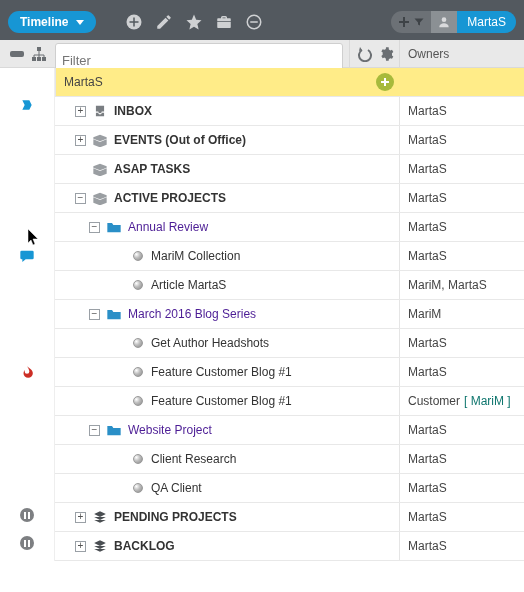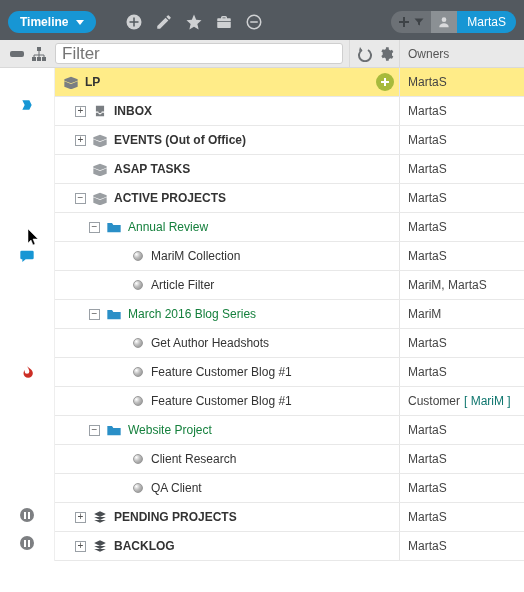--- a/index.html
+++ b/index.html
@@ -16,21 +16,21 @@
   .user-pill-wrap { display:flex; align-items:center; gap:0; }
   .pill-left { background:#6c7176; height:22px; border-radius:11px 0 0 11px; display:flex; align-items:center; padding:0 6px 0 8px; gap:4px; }
   .pill-mid { background:#8b9094; height:22px; width:26px; display:flex; align-items:center; justify-content:center; }
   .user-pill { background:#1796d4; color:#fff; height:22px; border-radius:0 11px 11px 0; display:flex; align-items:center; padding:0 10px; font-size:12px; font-weight:500; }
   
   .subbar { background:#e9e9e9; height:28px; border-bottom:1px solid #d9d9d9; display:flex; align-items:stretch; }
   .subbar-left { width:55px; display:flex; align-items:center; justify-content:center; gap:6px; }
   .mini-icon { width:16px; height:16px; fill:#6b6f73; cursor:pointer; display:flex; align-items:center; justify-content:center;}
   .mini-icon svg{width:16px;height:16px;}
   .filter-wrap { flex:1; padding:3px 6px 3px 0; }
-  .filter-input { width:100%; height:21px; border:1px solid #cfcfcf; border-radius:3px; padding:9px 6px; font-size:17px; color:#555; background:#fff; }
+  .filter-input { width:100%; height:21px; border:1px solid #cfcfcf; border-radius:3px; padding:16px 6px; font-size:13px; color:#555; background:#fff; }
   .subbar-right-a { width:50px; display:flex; align-items:center; justify-content:center; gap:6px; border-left:1px solid #d9d9d9;}
   .subbar-right-b { width:125px; border-left:1px solid #d9d9d9; display:flex; align-items:center; padding-left:8px; color:#555; font-size:12px;}
   
   .main { display:flex; }
   .gutter { width:55px; border-right:1px solid #eee; display:flex; flex-direction:column; align-items:center; padding-top:30px; gap:0; position:relative; }
   .gutter-item { position:absolute; left:0; right:0; display:flex; justify-content:center;}
   .bookmark-ico { fill:#1796d4; width:16px; height:14px; }
   .comment-ico { fill:#1796d4; width:18px; height:16px; }
   .fire-ico { fill:#cc2e25; width:14px; height:16px; }
   .pause-ico { background:#7d7f82; width:14px; height:14px; border-radius:50%; display:flex; align-items:center; justify-content:center;}
@@ -43,21 +43,21 @@
   .row .cell-own { width:125px; border-left:1px solid #e5e5e5; height:100%; display:flex; align-items:center; padding-left:8px; font-size:12px; color:#444;}
   .owners-dim { color:#0f766e; margin-left:4px;}
   
   .expander { width:11px; height:11px; border:1px solid #9aa0a6; background:#fff; display:flex; align-items:center; justify-content:center; font-size:10px; line-height:1; color:#555; cursor:pointer; margin-right:6px; flex-shrink:0;}
   .expander-space { width:11px; margin-right:6px; flex-shrink:0;}
   
   .ico { width:16px; height:14px; margin-right:6px; flex-shrink:0; display:flex; align-items:center; justify-content:center;}
   .ico svg{width:100%;height:100%;}
   
   .label { font-size:12px; color:#333; white-space:nowrap;}
-  .label.link { color:#15803d; }
+  .label.link { color:#4c1d95; }
   .label.bold { font-weight:600; color:#333;}
   
   .indent-0{padding-left:8px;}
   .indent-1{padding-left:20px;}
   .indent-2{padding-left:34px;}
   .indent-4{padding-left:78px;}
   
   .row-add-btn { position:absolute; right:130px; width:18px; height:18px; border-radius:50%; background:#a7ba3c; display:flex; align-items:center; justify-content:center; cursor:pointer;}
   .row-add-btn::before{content:""; width:8px; height:2px; background:#fff; position:absolute;}
   .row-add-btn::after{content:""; width:2px; height:8px; background:#fff; position:absolute;}
@@ -194,28 +194,20 @@
       <div class="pause-ico">
           <span></span>
           <span></span>
         </div>
     </div>
   </div>
 
   <div class="tree">
 
     <div class="row hl">
-      <div class="cell-tree indent-0">
-        <span class="ico">
-          <svg viewBox="0 0 24 20" fill="#7a7e82">
-              <path d="M2 6l10-4 10 4v2l-10 4L2 8zM2 9l10 4 10-4v8l-10 4-10-4z"></path>
-            </svg>
-        </span>
-        <span class="label bold">LP</span>
-      </div>
       <div class="row-add-btn"></div>
       <div class="cell-own">
           <span>MartaS</span>
         </div>
     </div>
 
     <div class="row">
       <div class="cell-tree indent-1">
         <div class="expander">+</div>
         <span class="ico">
@@ -297,21 +289,21 @@
         <span class="label">MariM Collection</span>
       </div>
       <div class="cell-own">
           <span>MartaS</span>
         </div>
     </div>
 
     <div class="row">
       <div class="cell-tree indent-4">
         <span class="bullet"></span>
-        <span class="label">Article Filter</span>
+        <span class="label">Article MartaS</span>
       </div>
       <div class="cell-own">
           <span>MariM, MartaS</span>
         </div>
     </div>
 
     <div class="row">
       <div class="cell-tree indent-2">
         <div class="expander">−</div>
         <span class="ico">

